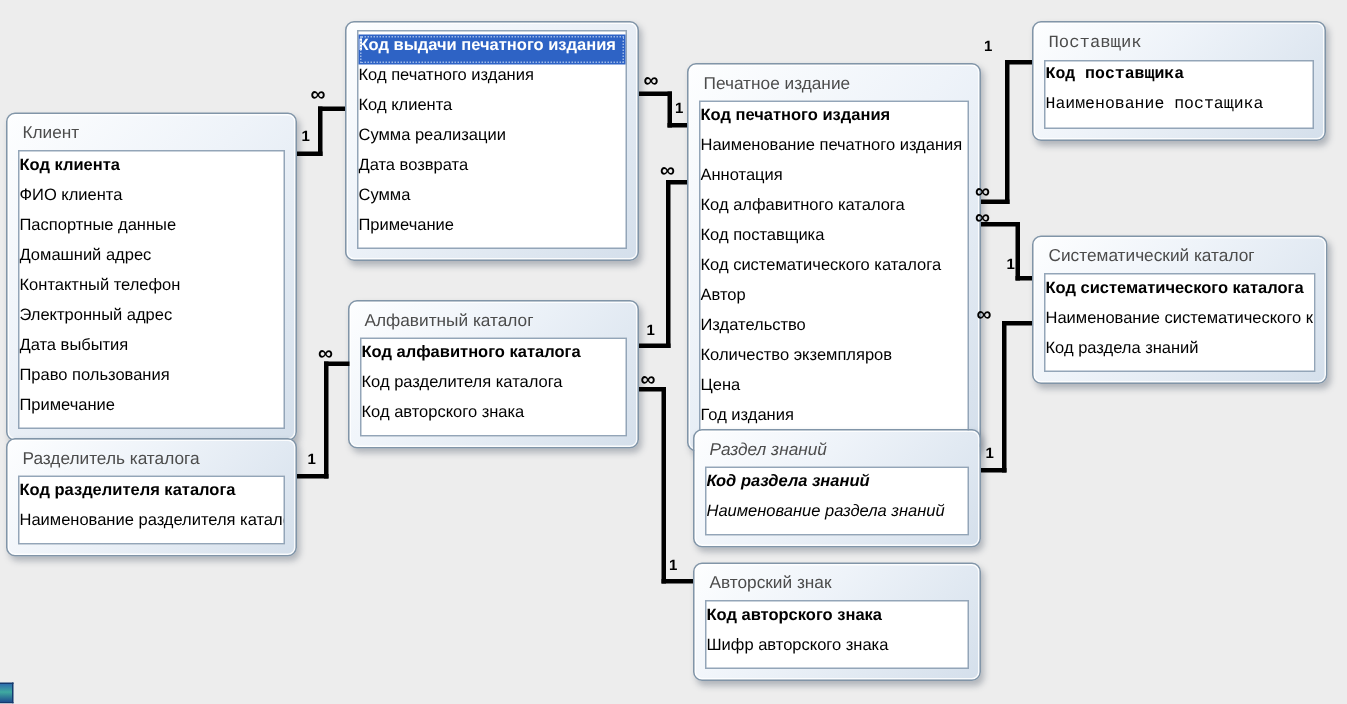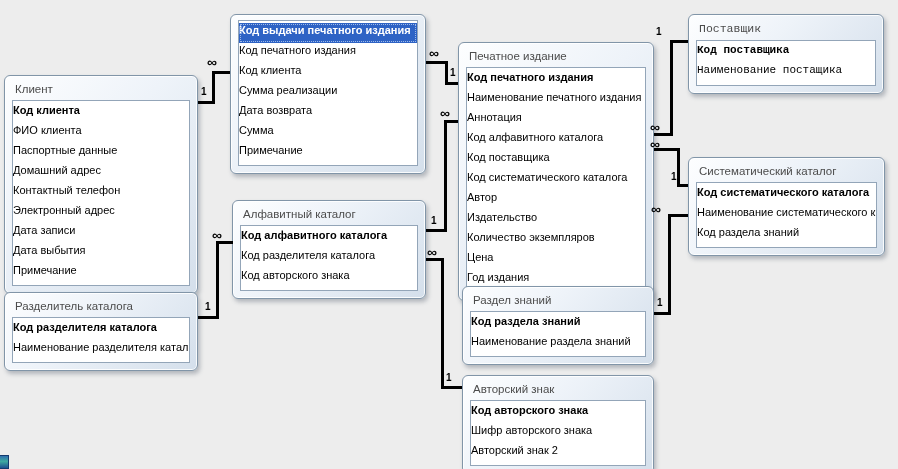--- a/index.html
+++ b/index.html
@@ -49,21 +49,21 @@
     font-weight:bold;
     outline:1px dotted #9db9e8;
     outline-offset:-2px;
   }
 
   
   #t-klient{left:4px;top:75px;width:194px;}
   #t-vydacha{left:230px;top:14px;width:196px;}
   #t-alfavit{left:232px;top:200px;width:194px;}
   #t-pechat{left:458px;top:42px;width:196px;}
-  #t-razdel{left:462px;top:286px;width:192px;}
+  #t-razdel{left:462px;top:286px;width:192px;font-style:italic;}
   #t-avtorskij{left:462px;top:375px;width:192px;}
   #t-postavshik{left:688px;top:14px;width:196px;font-family:Liberation Mono, monospace;}
   #t-sistem{left:688px;top:157px;width:197px;}
   #t-razdelitel{left:4px;top:292px;width:194px;}
 
   
   .seg{position:absolute;background:#000;}
   .rl{
     position:absolute;
     font-weight:bold;color:#000;
@@ -88,22 +88,22 @@
 
   <div class="tbl" id="t-klient">
     <div class="tbl-title">Клиент</div>
     <div class="tbl-fields">
       <div class="field pk">Код клиента</div>
       <div class="field">ФИО клиента</div>
       <div class="field">Паспортные данные</div>
       <div class="field">Домашний адрес</div>
       <div class="field">Контактный телефон</div>
       <div class="field">Электронный адрес</div>
-      <div class="field">Дата записи</div>
       <div class="field">Дата выбытия</div>
+      <div class="field">Право пользования</div>
       <div class="field">Примечание</div>
     </div>
   </div>
 
   <div class="tbl" id="t-vydacha">
     <div class="tbl-fields">
       <div class="field pk selected">Код выдачи печатного издания</div>
       <div class="field">Код печатного издания</div>
       <div class="field">Код клиента</div>
       <div class="field">Сумма реализации</div>
@@ -145,21 +145,20 @@
       <div class="field pk">Код раздела знаний</div>
       <div class="field">Наименование раздела знаний</div>
     </div>
   </div>
 
   <div class="tbl" id="t-avtorskij">
     <div class="tbl-title">Авторский знак</div>
     <div class="tbl-fields">
       <div class="field pk">Код авторского знака</div>
       <div class="field">Шифр авторского знака</div>
-      <div class="field">Авторский знак 2</div>
     </div>
   </div>
 
   <div class="tbl" id="t-postavshik">
     <div class="tbl-title">Поставщик</div>
     <div class="tbl-fields">
       <div class="field pk">Код поставщика</div>
       <div class="field">Наименование постащика</div>
     </div>
   </div>

